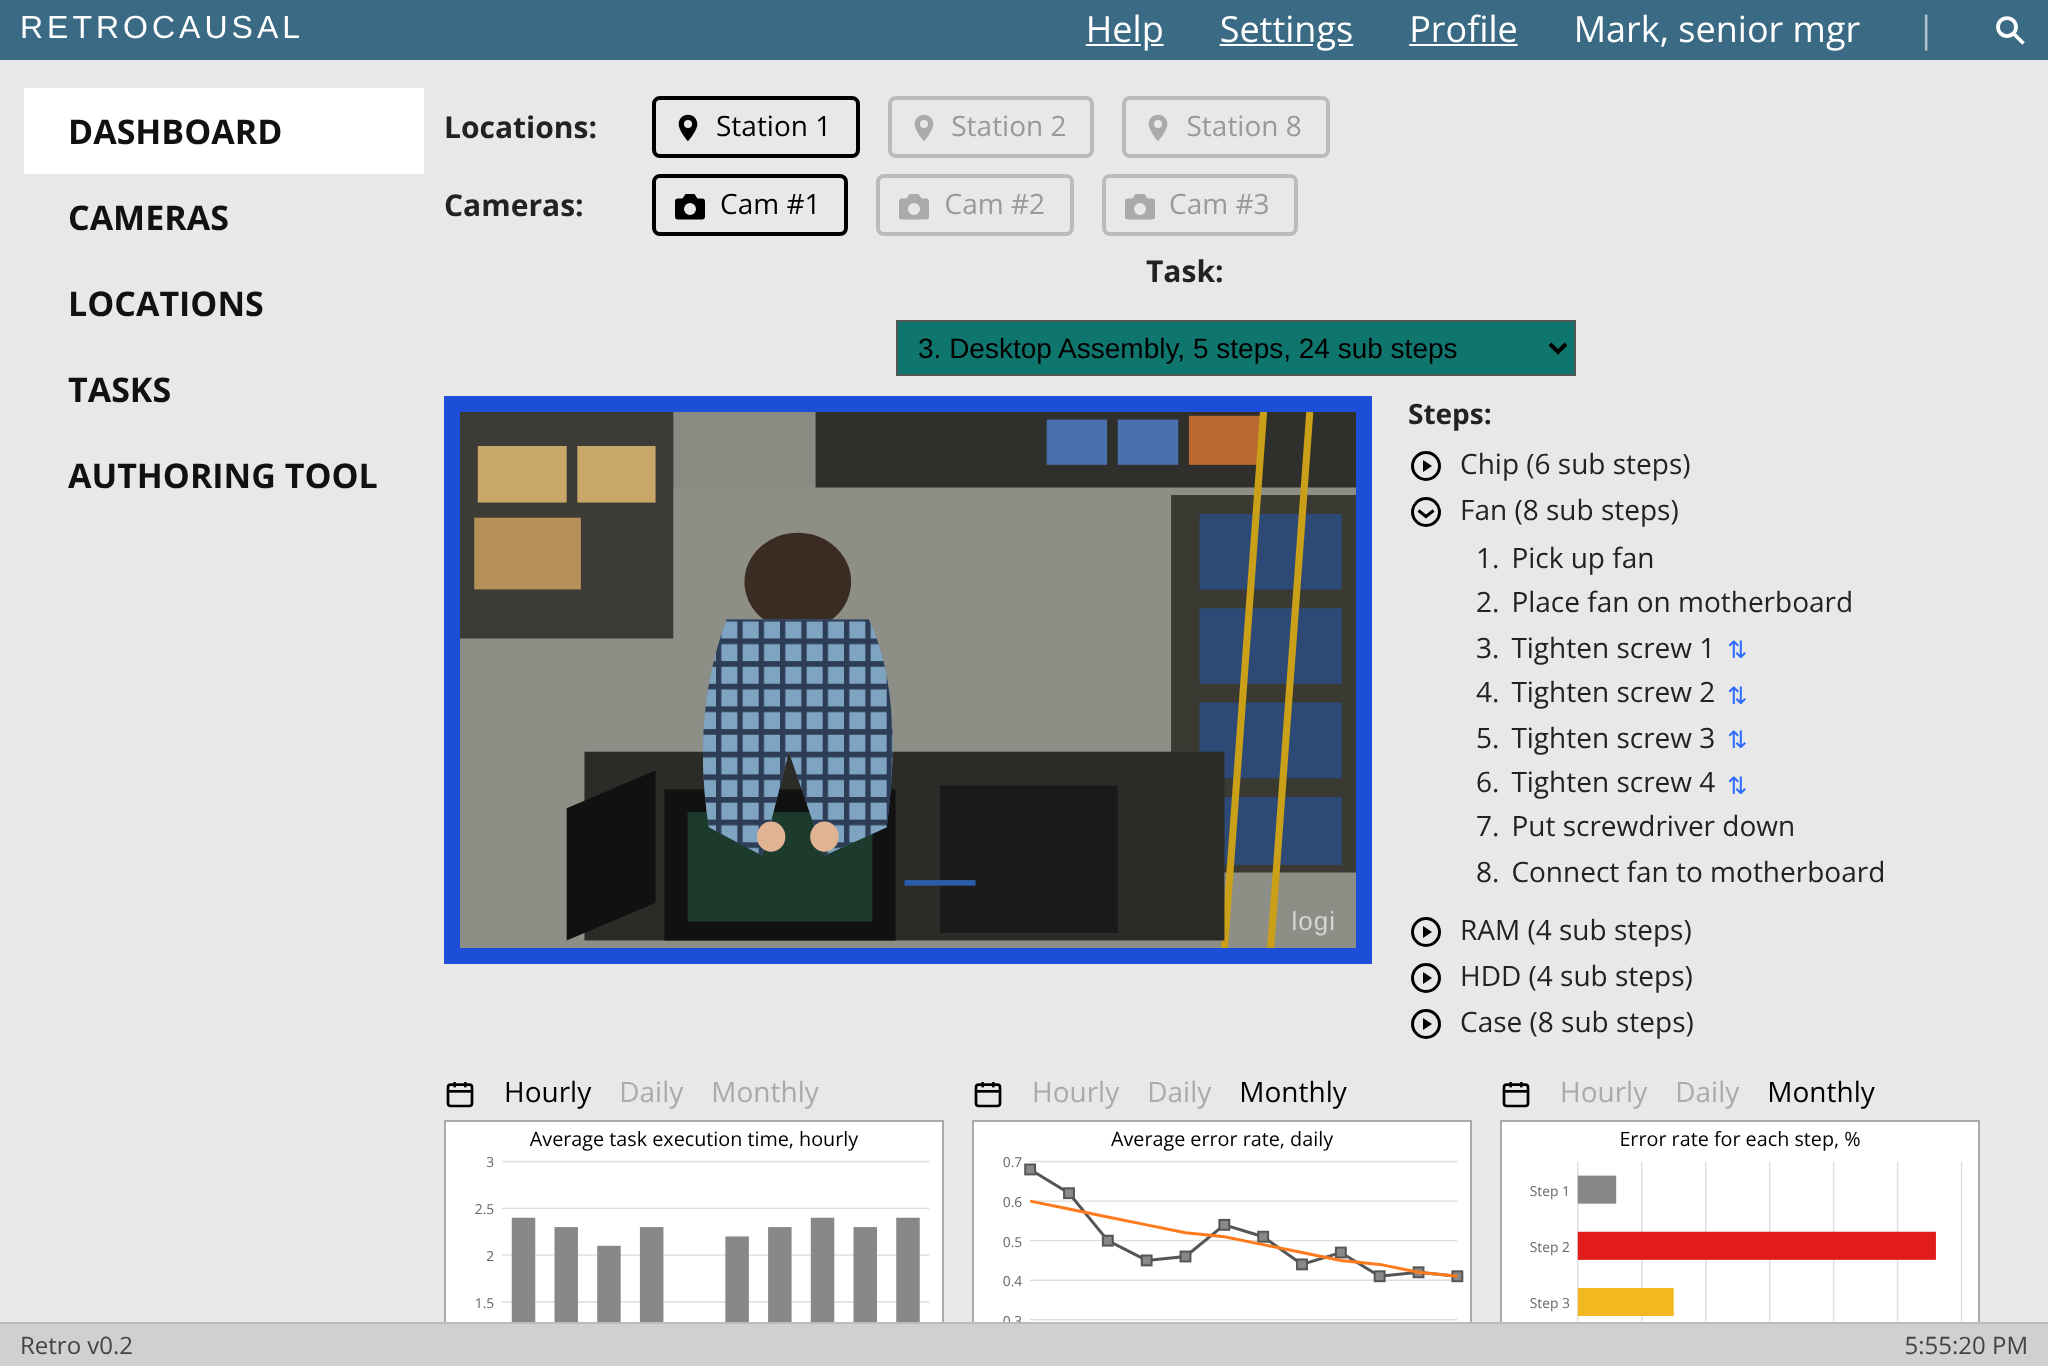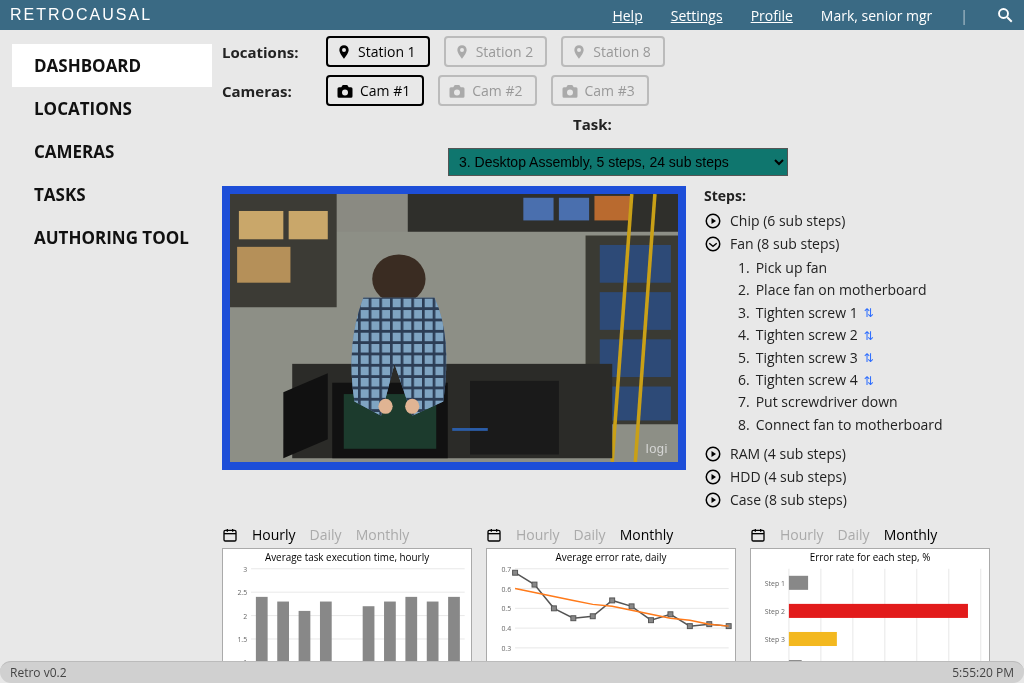--- a/index.html
+++ b/index.html
@@ -1,28 +1,28 @@
 <!DOCTYPE html>
 <html><head>
 <meta charset="utf-8">
 <style>
   * { box-sizing: border-box; margin: 0; padding: 0; }
   body { font-family: "Segoe UI", "Open Sans", Arial, sans-serif; background: #e8e8e8; width: 1024px; height: 683px; overflow: hidden; font-size: 14px; color: #222; }
   .topbar { background: #3a6a84; height: 30px; display: flex; align-items: center; padding: 0 10px; color: #fff; }
   .logo { font-family: "Segoe UI", Arial, sans-serif; font-weight: 300; letter-spacing: 2px; font-size: 16px; }
-  .topnav { margin-left: auto; display: flex; align-items: center; gap: 28px; font-size: 14px; }
+  .topnav { margin-left: auto; display: flex; align-items: center; gap: 28px; font-size: 18px; }
   .topnav a { color: #fff; text-decoration: underline; cursor: pointer; }
   .topnav .user { text-decoration: none; }
   .topnav .divider { opacity: .6; }
   .topnav .search-icon svg { display: block; }
   .main { display: flex; height: calc(100% - 30px - 22px); }
   .sidebar { width: 200px; padding-top: 14px; margin-left: 12px; }
   .sidebar .item { padding: 10px 0 10px 22px; font-weight: 700; font-size: 17px; cursor: pointer; color: #111; }
   .sidebar .item.active { background: #fff; }
-  .content { flex: 1; padding: 6px 10px 0 10px; display: flex; flex-direction: column; gap: 6px; }
+  .content { flex: 1; padding: 18px 10px 0 10px; display: flex; flex-direction: column; gap: 6px; }
   .filterrow { display: flex; align-items: center; gap: 14px; margin-bottom: 2px; }
   .filterrow .label { width: 90px; font-weight: 700; font-size: 15px; }
   .pill { display: inline-flex; align-items: center; gap: 6px; border: 2px solid #bbb; color: #999; background: #e8e8e8; padding: 4px 12px 4px 8px; border-radius: 4px; font-size: 14px; cursor: pointer; }
   .pill.sel { border-color: #000; color: #000; }
   .pill svg { display: block; }
   .taskrow { display: flex; align-items: center; gap: 14px; flex-direction: column; }
   .taskrow .label { width: 90px; font-weight: 700; font-size: 15px; }
   .taskrow select { width: 340px; height: 28px; border: 1px solid #555; font-size: 14px; padding: 2px 6px; background: #0f766e; }
   .midrow { display: flex; gap: 18px; margin-top: 4px; }
   .video { width: 464px; height: 284px; border: 8px solid #1d4ed8; position: relative; overflow: hidden; }
@@ -37,21 +37,21 @@
   .substeps .swap { color: #2b6cff; font-size: 12px; cursor: pointer; }
   .chartrow { display: flex; gap: 14px; margin-top: 6px; }
   .chartbox { width: 250px; }
   .chartbox.wide { width: 240px; }
   .tabs { display: flex; align-items: center; gap: 14px; font-size: 14px; margin-bottom: 4px; }
   .tabs .cal svg { display: block; }
   .tabs span { cursor: pointer; color: #aaa; }
   .tabs span.sel { color: #000; }
   .chart { border: 1px solid #aaa; background: #fff; height: 180px; }
   .chart svg { width: 100%; height: 100%; display: block; }
-  .statusbar { position: fixed; bottom: 0; left: 0; right: 0; height: 22px; background: #d0d0d0; border-top: 1px solid #bbb; display: flex; align-items: center; padding: 0 10px; font-size: 12px; color: #444; border-radius: 11px; }
+  .statusbar { position: fixed; bottom: 0; left: 0; right: 0; height: 22px; background: #d0d0d0; border-top: 1px solid #bbb; display: flex; align-items: center; padding: 0 10px; font-size: 12px; color: #444; }
   .statusbar .time { margin-left: auto; }
 </style>
 </head>
 <body>
 
 <div class="topbar">
   <div class="logo">RETROCAUSAL</div>
   <div class="topnav">
     <a>Help</a>
     <a>Settings</a>
@@ -63,22 +63,22 @@
           <circle cx="10" cy="10" r="6"></circle>
           <line x1="15" y1="15" x2="21" y2="21"></line>
         </svg>
     </span>
   </div>
 </div>
 
 <div class="main">
   <div class="sidebar">
     <div class="item active">DASHBOARD</div>
+    <div class="item">CAMERAS</div>
     <div class="item">LOCATIONS</div>
-    <div class="item">CAMERAS</div>
     <div class="item">TASKS</div>
     <div class="item">AUTHORING TOOL</div>
   </div>
 
   <div class="content">
 
     <div class="filterrow">
       <div class="label">Locations:</div>
       <div class="pill sel">
         <span>

